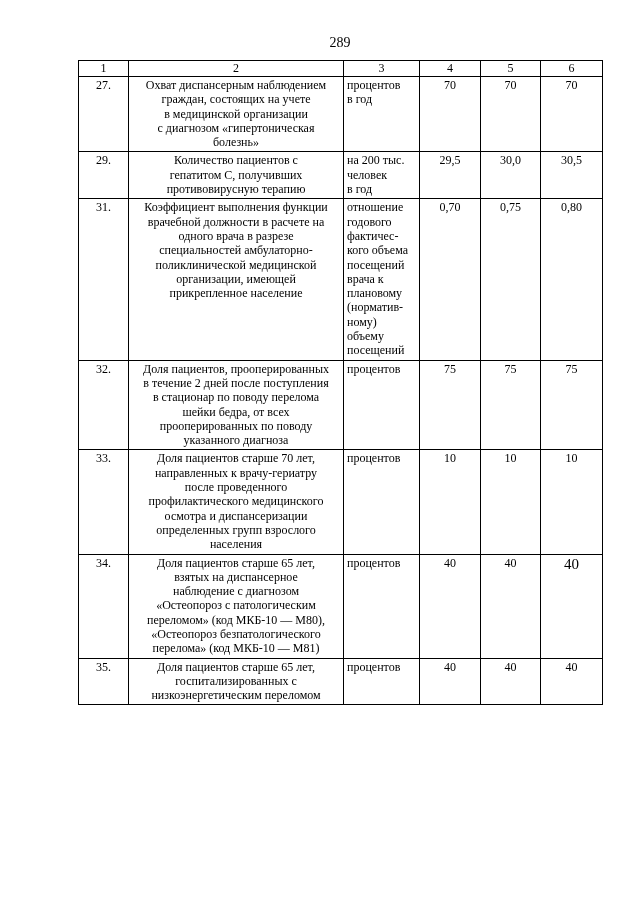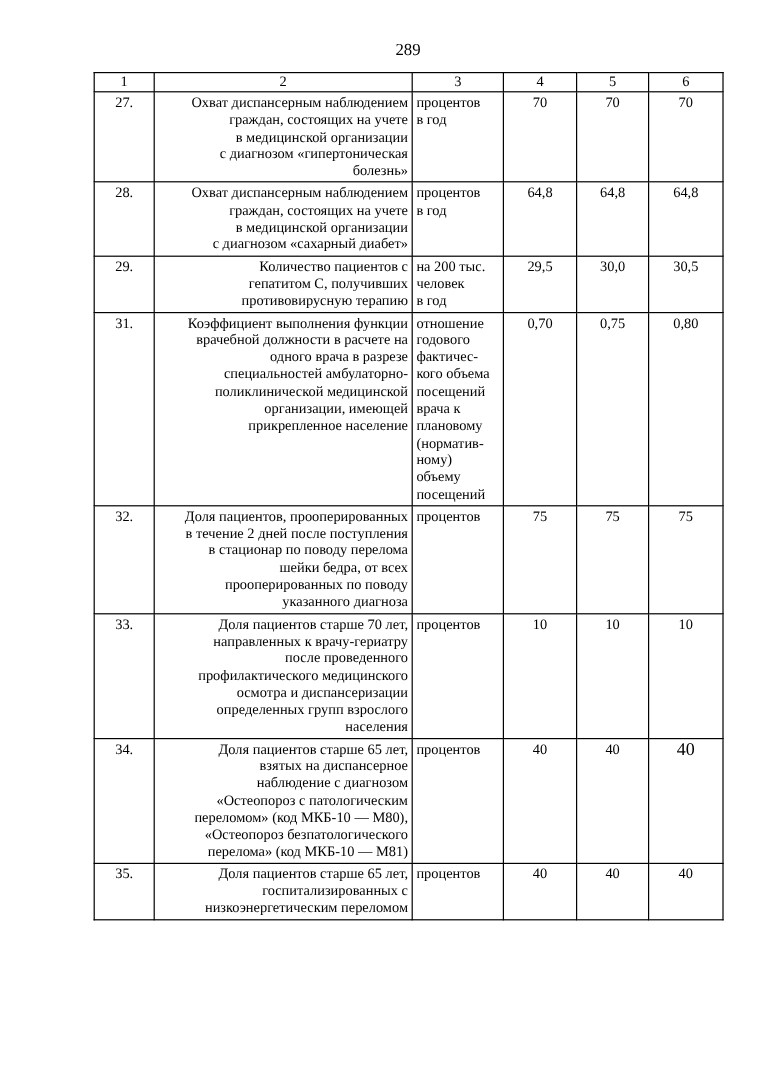--- a/index.html
+++ b/index.html
@@ -47,21 +47,21 @@
     font-weight: normal;
     text-align: center;
     vertical-align: middle;
     height: 15px;
     padding: 0 2px;
   }
   td.num {
     text-align: center;
   }
   td.indicator {
-    text-align: right;
+    text-align: center;
     padding-left: 6px;
     padding-right: 4px;
     white-space: pre-line;
   }
   td.unit {
     text-align: left;
     white-space: pre-line;
   }
   td.value {
     text-align: center;
@@ -104,32 +104,20 @@
           <td class="indicator">Охват диспансерным наблюдением
 граждан, состоящих на учете
 в медицинской организации
 с диагнозом «гипертоническая
 болезнь»</td>
           <td class="unit">процентов
 в год</td>
           <td class="value">70</td>
           <td class="value">70</td>
           <td class="value">70</td>
-        </tr>
-        <tr>
-          <td class="num">28.</td>
-          <td class="indicator">Охват диспансерным наблюдением
-граждан, состоящих на учете
-в медицинской организации
-с диагнозом «сахарный диабет»</td>
-          <td class="unit">процентов
-в год</td>
-          <td class="value">64,8</td>
-          <td class="value">64,8</td>
-          <td class="value">64,8</td>
         </tr>
         <tr>
           <td class="num">29.</td>
           <td class="indicator">Количество пациентов с
 гепатитом С, получивших
 противовирусную терапию</td>
           <td class="unit">на 200 тыс.
 человек
 в год</td>
           <td class="value">29,5</td>

